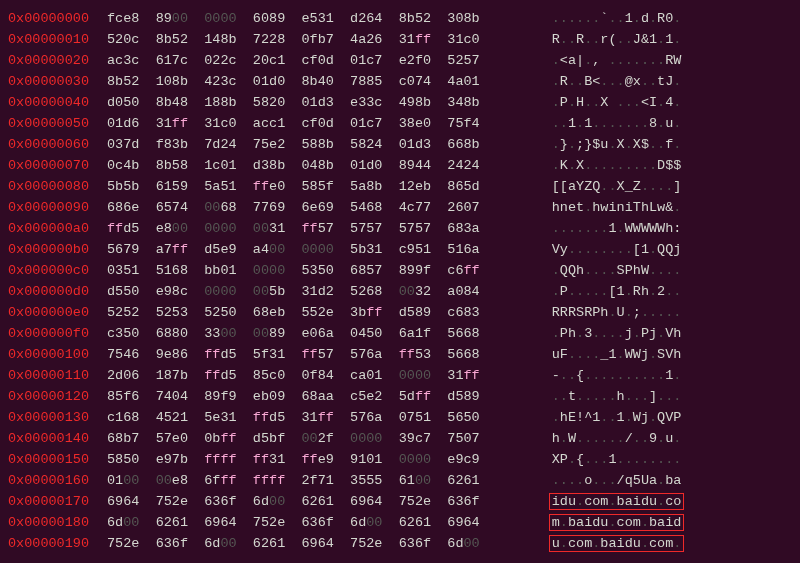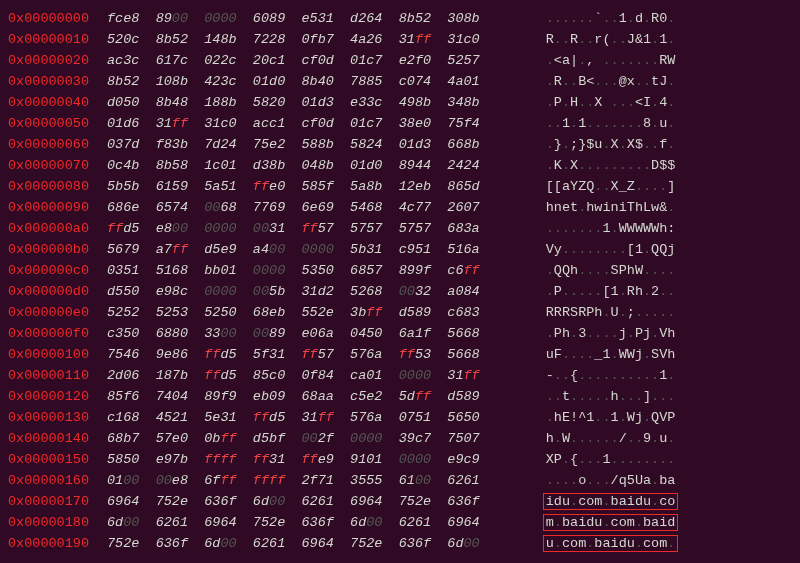--- a/index.html
+++ b/index.html
@@ -18,30 +18,29 @@
   .row {
     white-space: pre;
     display: flex;
     height: 21px;
   }
   .addr {
     color: #ef2929;
     margin-right: 18px;
   }
   .hex {
-    margin-right: 18px;
-    font-style: italic;
+    margin-right: 24px;
   }
   .ascii {
     flex: 0 0 auto;
     margin-left: 48px;
   }
   .n { color: #d3d7cf; }
   .z { color: #555753; }
-  .hl { color: #ef4444; }
+  .hl { color: #f9a8d4; }
   .box { border: 1px solid #ef2929; padding: 0 2px; margin-left: -3px; }
   .hex span { display:inline-block; }
 </style>
 </head>
 <body>
 
 <div id="dump">
     <div class="row"><span class="addr">0x00000000</span><span class="hex"><span class="n">fc</span><span class="n">e8</span>  <span class="n">89</span><span class="z">00</span>  <span class="z">00</span><span class="z">00</span>  <span class="n">60</span><span class="n">89</span>  <span class="n">e5</span><span class="n">31</span>  <span class="n">d2</span><span class="n">64</span>  <span class="n">8b</span><span class="n">52</span>  <span class="n">30</span><span class="n">8b</span></span><span class="ascii"><span class="z">.</span><span class="z">.</span><span class="z">.</span><span class="z">.</span><span class="z">.</span><span class="z">.</span><span class="n">`</span><span class="z">.</span><span class="z">.</span><span class="n">1</span><span class="z">.</span><span class="n">d</span><span class="z">.</span><span class="n">R</span><span class="n">0</span><span class="z">.</span></span></div>
     <div class="row"><span class="addr">0x00000010</span><span class="hex"><span class="n">52</span><span class="n">0c</span>  <span class="n">8b</span><span class="n">52</span>  <span class="n">14</span><span class="n">8b</span>  <span class="n">72</span><span class="n">28</span>  <span class="n">0f</span><span class="n">b7</span>  <span class="n">4a</span><span class="n">26</span>  <span class="n">31</span><span class="hl">ff</span>  <span class="n">31</span><span class="n">c0</span></span><span class="ascii"><span class="n">R</span><span class="z">.</span><span class="z">.</span><span class="n">R</span><span class="z">.</span><span class="z">.</span><span class="n">r</span><span class="n">(</span><span class="z">.</span><span class="z">.</span><span class="n">J</span><span class="n">&amp;</span><span class="n">1</span><span class="z">.</span><span class="n">1</span><span class="z">.</span></span></div>
     <div class="row"><span class="addr">0x00000020</span><span class="hex"><span class="n">ac</span><span class="n">3c</span>  <span class="n">61</span><span class="n">7c</span>  <span class="n">02</span><span class="n">2c</span>  <span class="n">20</span><span class="n">c1</span>  <span class="n">cf</span><span class="n">0d</span>  <span class="n">01</span><span class="n">c7</span>  <span class="n">e2</span><span class="n">f0</span>  <span class="n">52</span><span class="n">57</span></span><span class="ascii"><span class="z">.</span><span class="n">&lt;</span><span class="n">a</span><span class="n">|</span><span class="z">.</span><span class="n">,</span><span class="n"> </span><span class="z">.</span><span class="z">.</span><span class="z">.</span><span class="z">.</span><span class="z">.</span><span class="z">.</span><span class="z">.</span><span class="n">R</span><span class="n">W</span></span></div>

